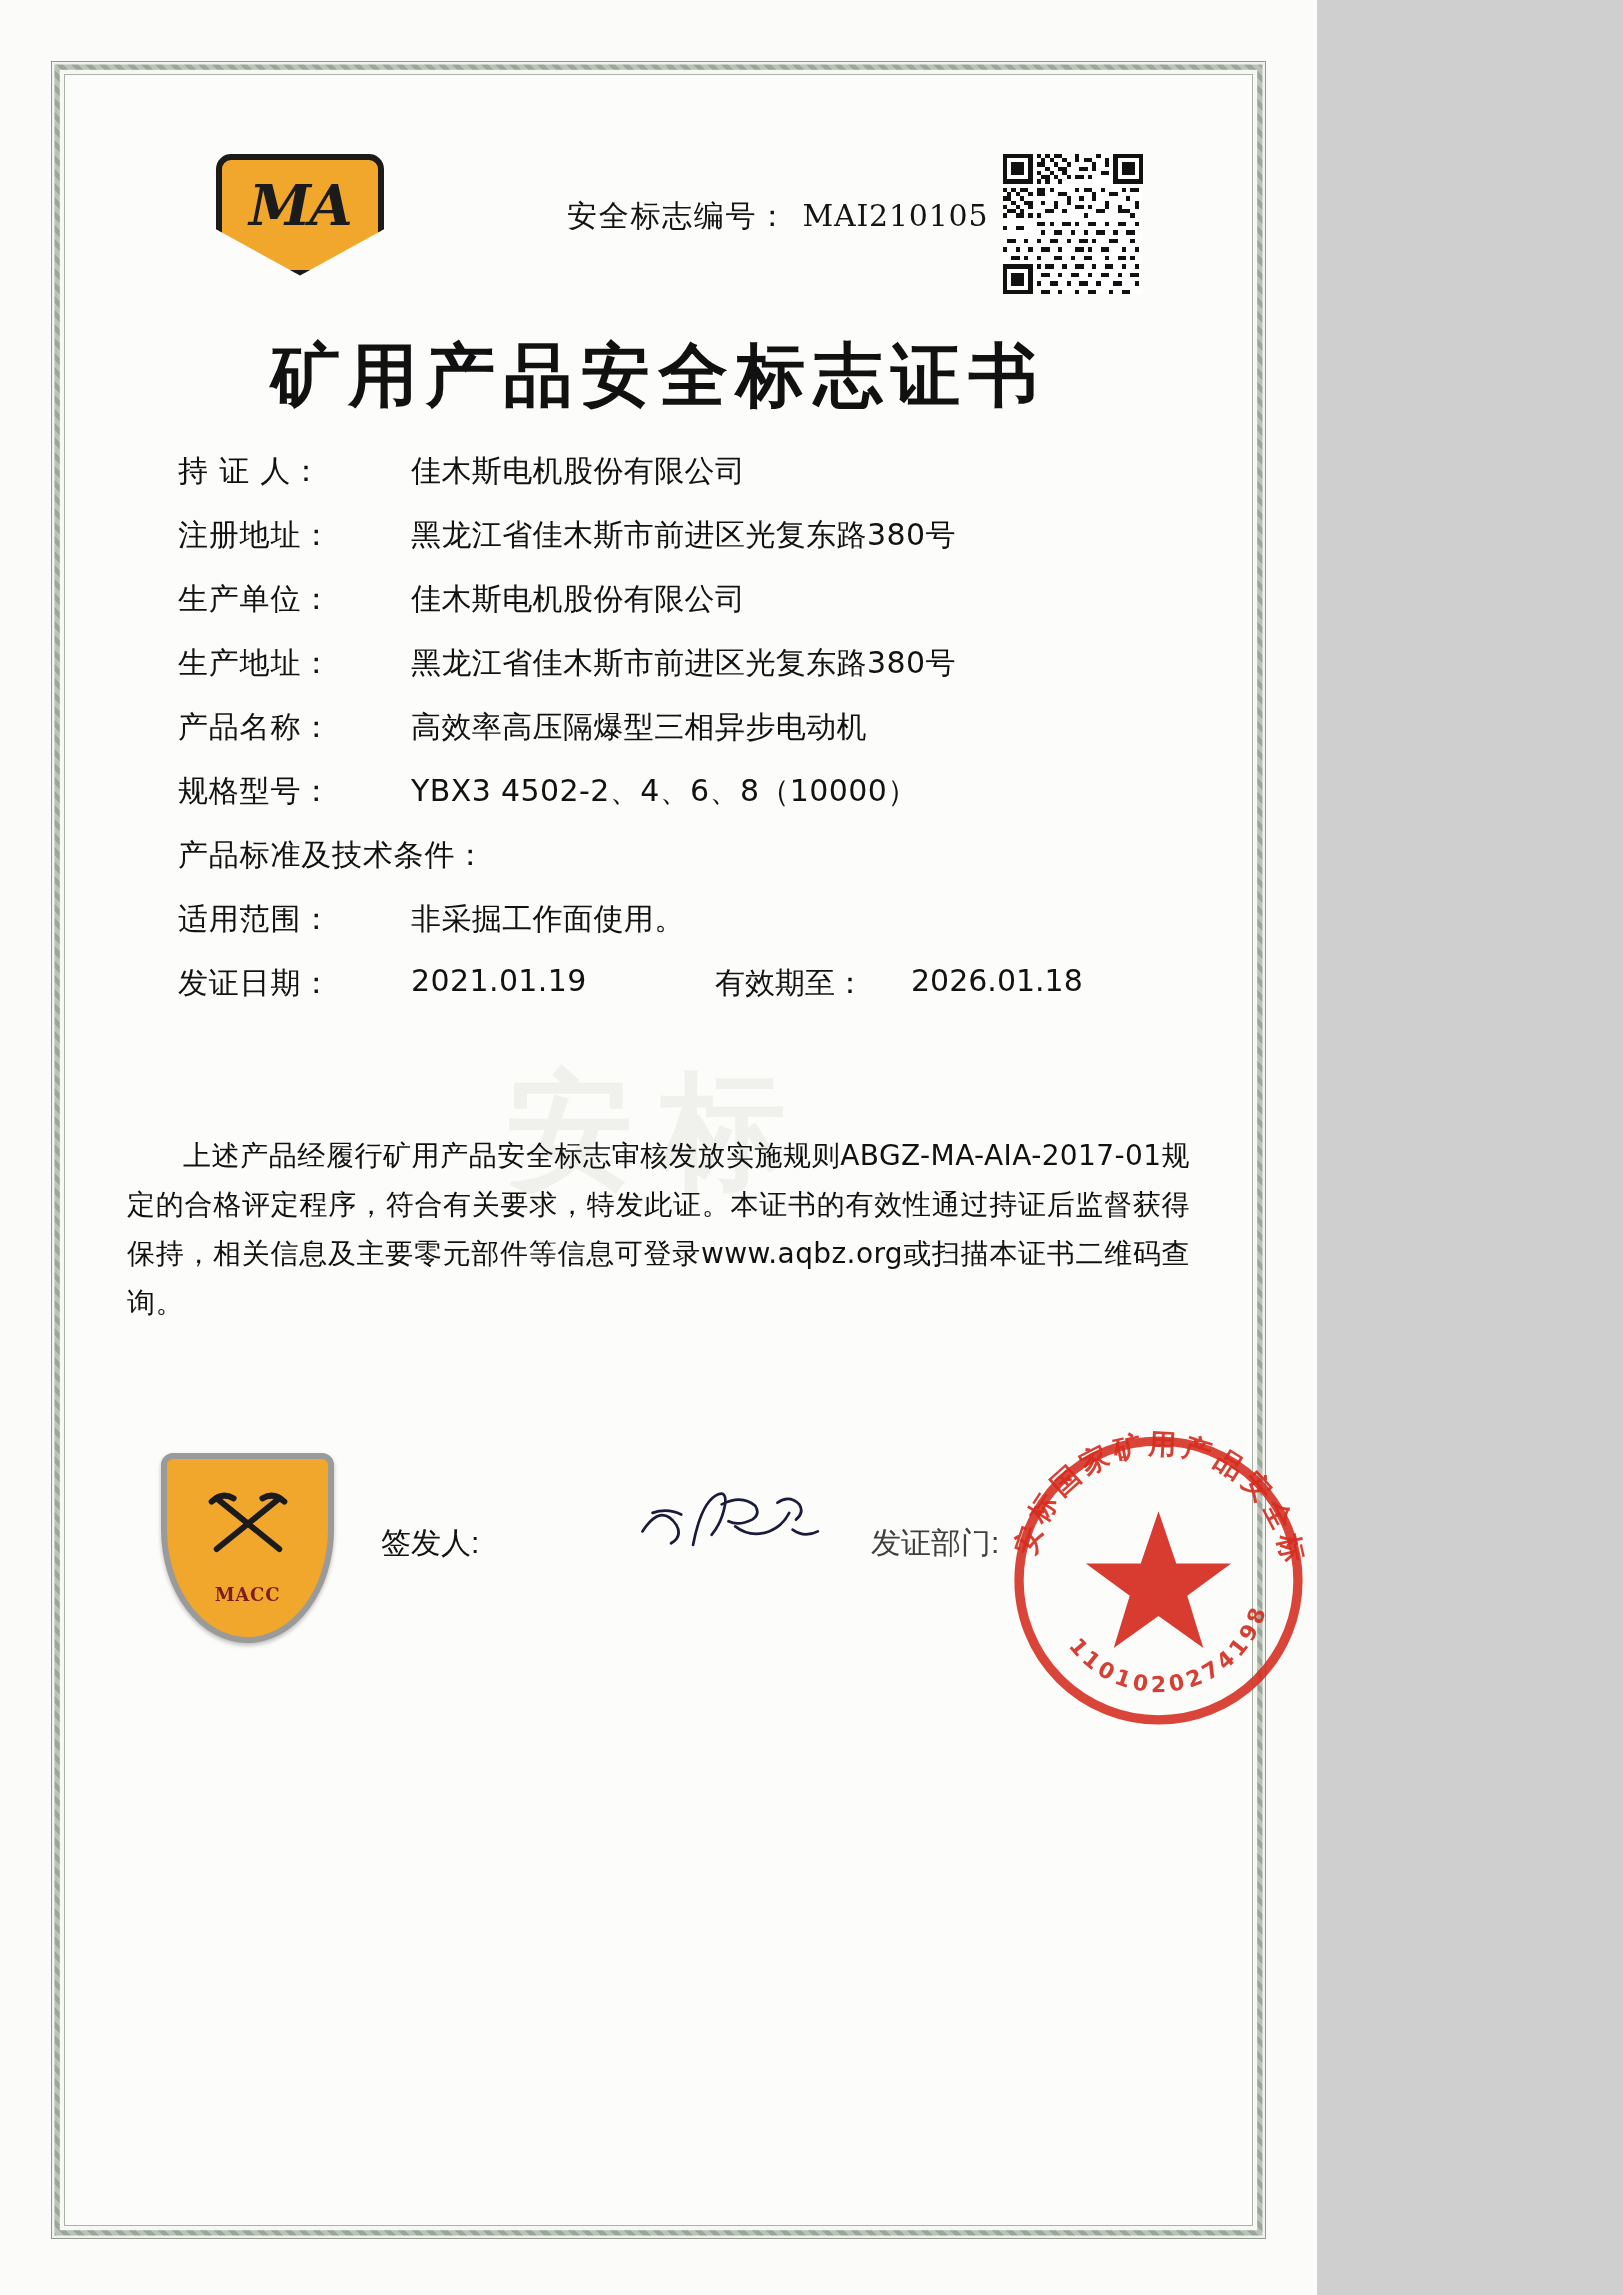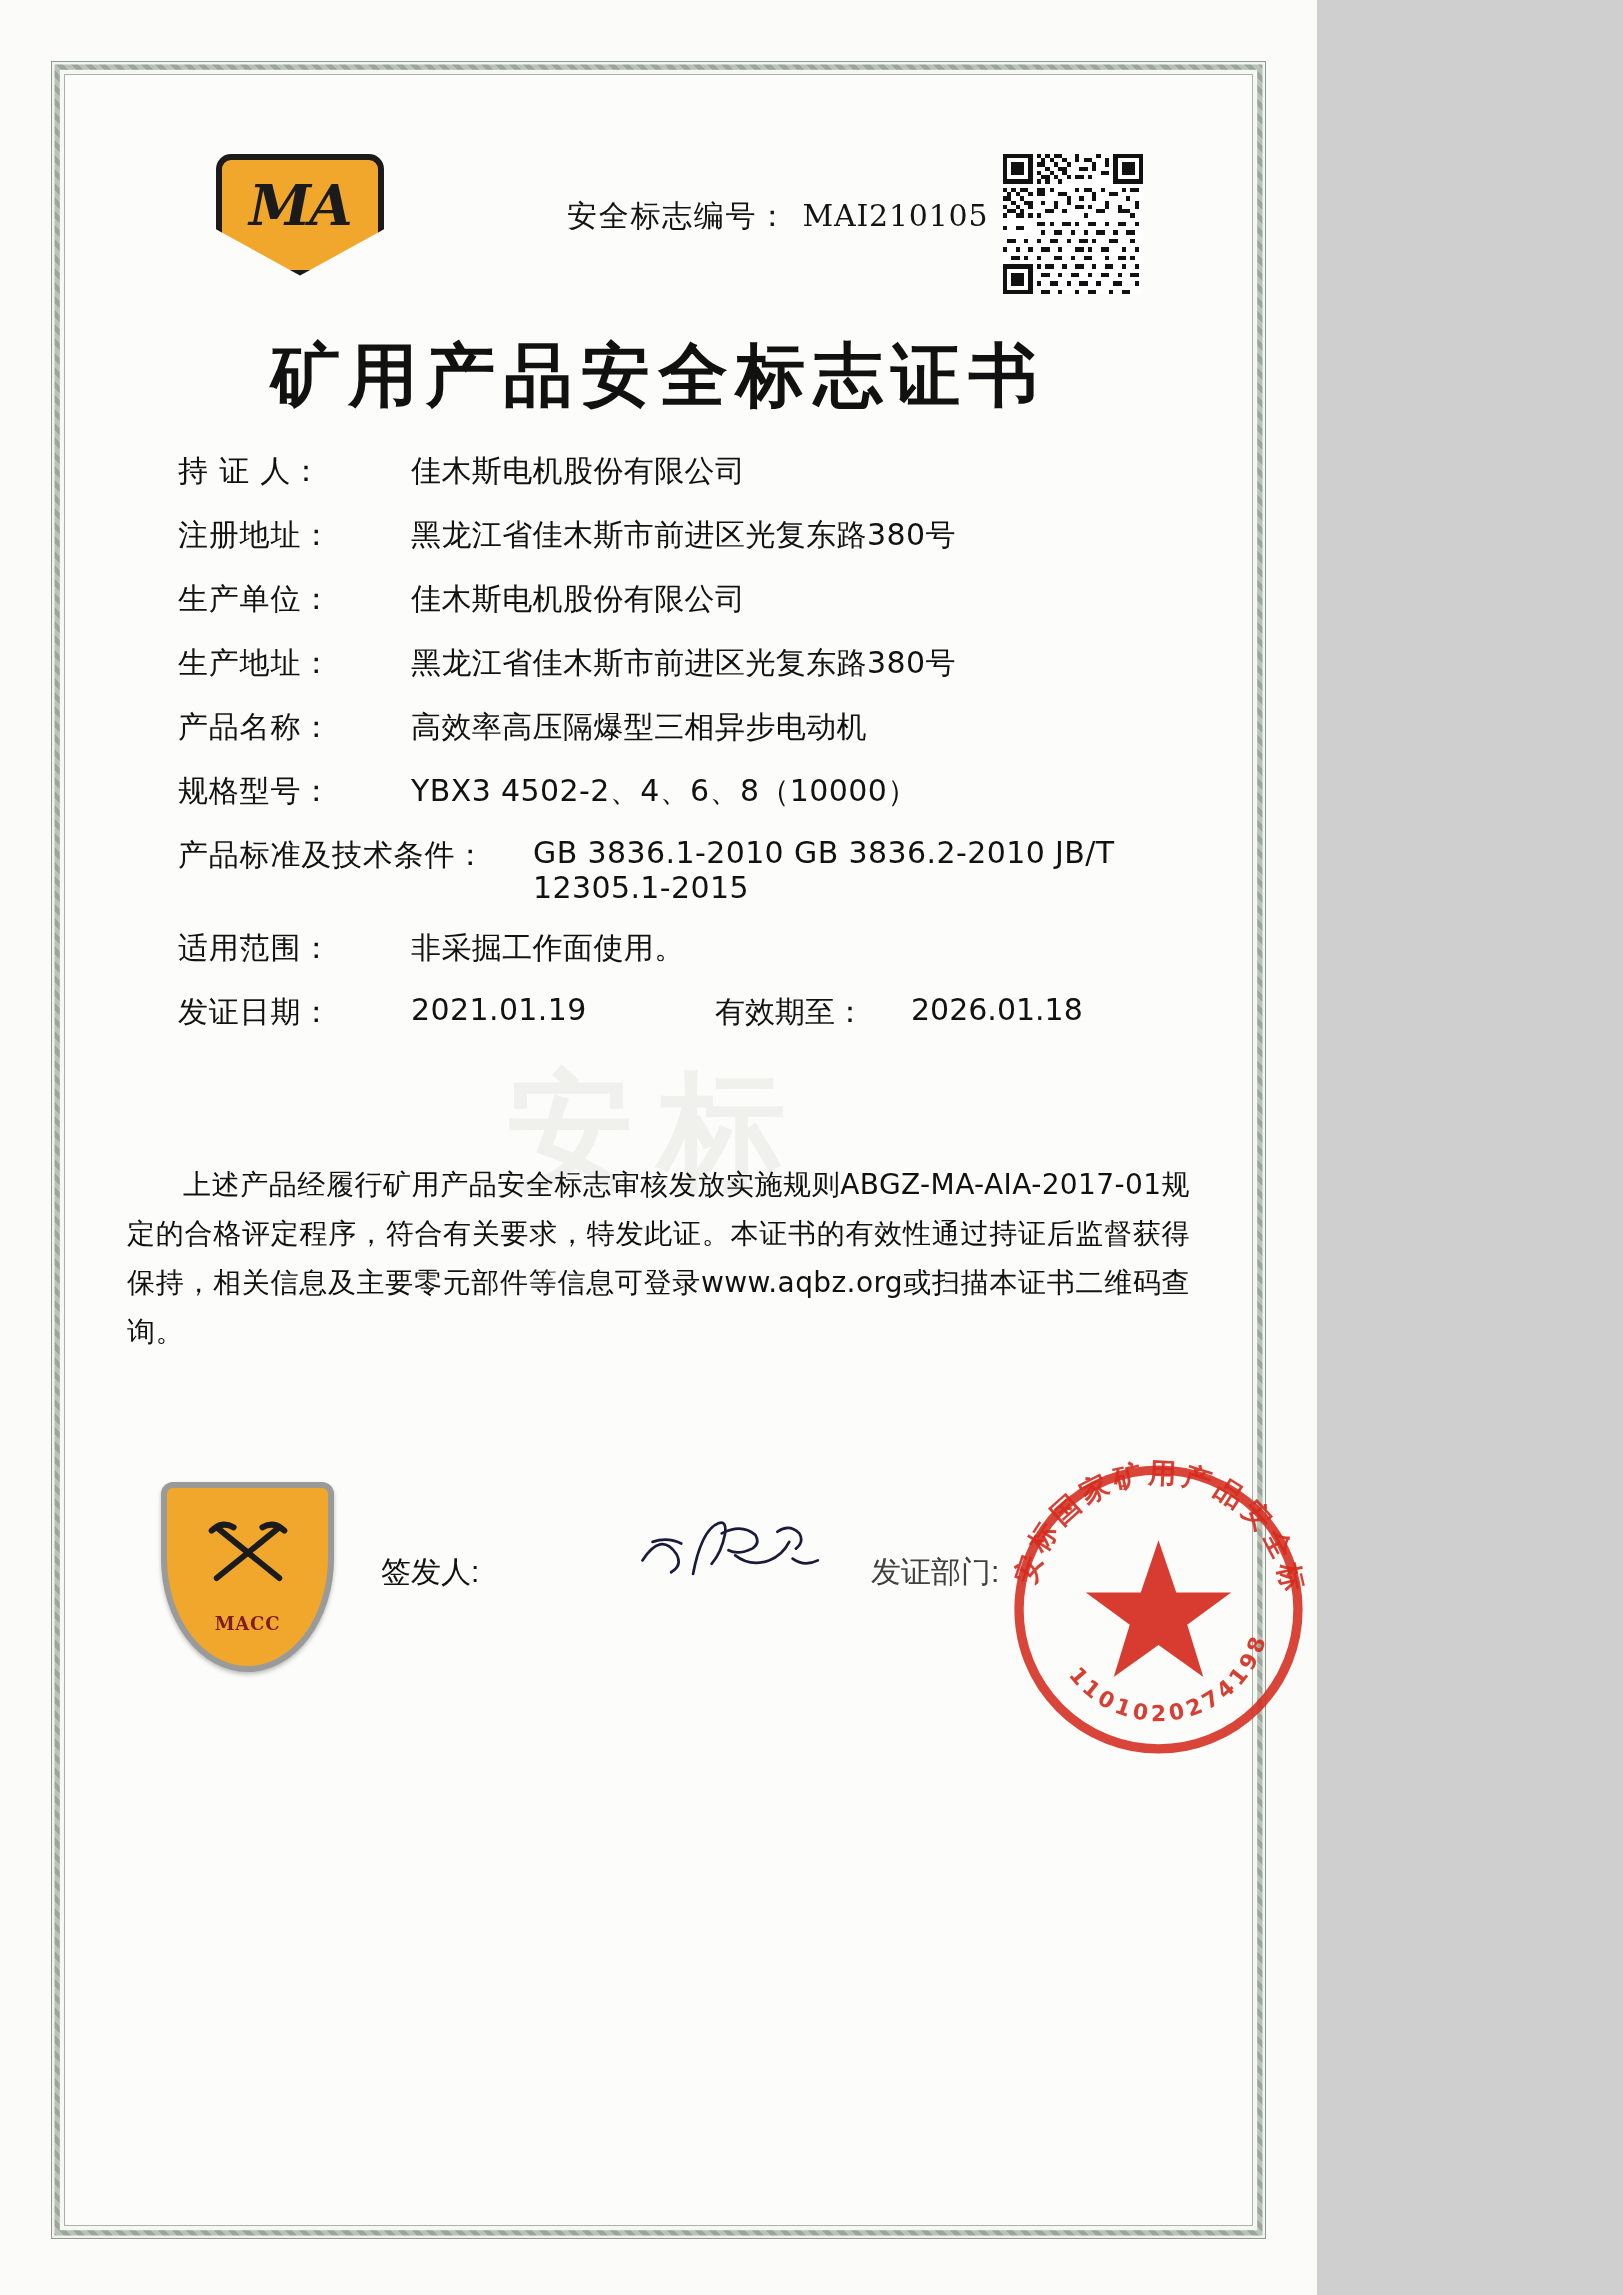--- a/index.html
+++ b/index.html
@@ -400,21 +400,20 @@
         <span class="value">高效率高压隔爆型三相异步电动机</span>
       </div>
 
       <div class="field">
         <span class="label">规格型号：</span>
         <span class="value mono">YBX3 4502-2、4、6、8（10000）</span>
       </div>
 
       <div class="field">
         <span class="label wide">产品标准及技术条件：</span>
-        <span class="value mono">GB 3836.1-2010  GB 3836.2-2010 JB/T 12305.1-2015</span>
       </div>
 
       <div class="field">
         <span class="label">适用范围：</span>
         <span class="value">非采掘工作面使用。</span>
       </div>
 
       <div class="field dual">
         <span class="label">发证日期：</span>
         <span class="value mono">2021.01.19</span>

